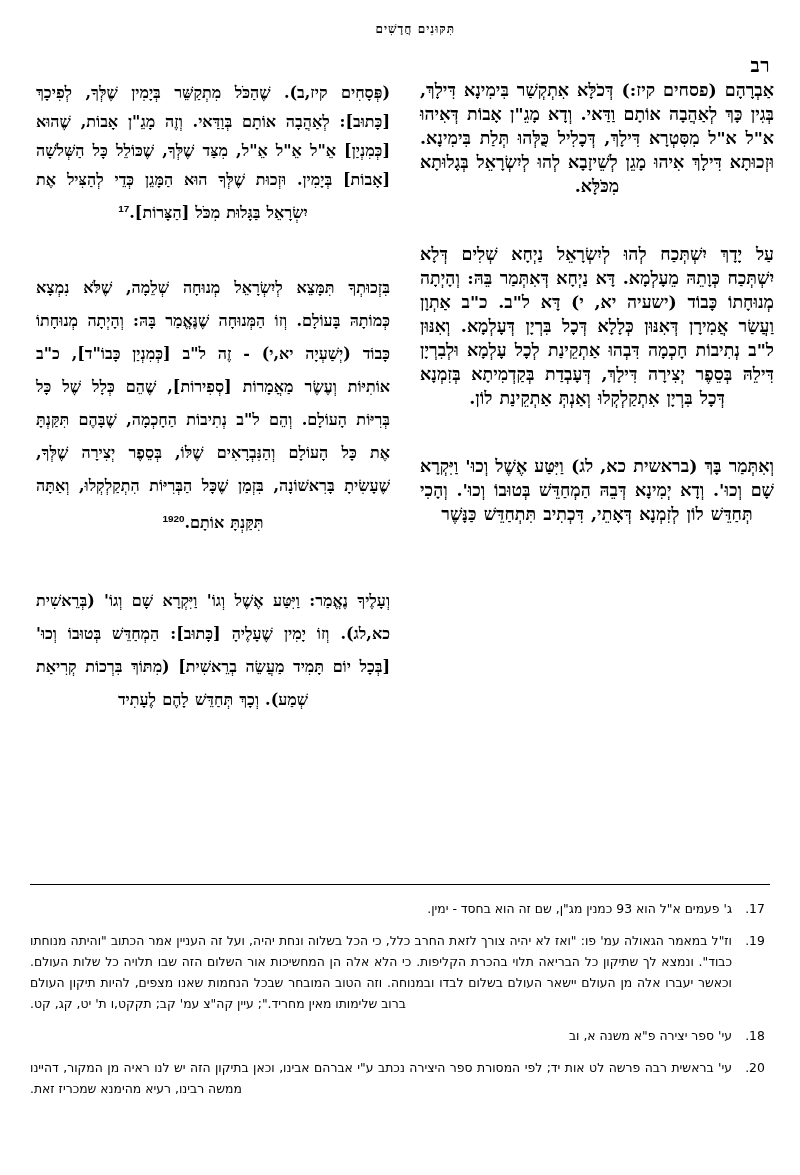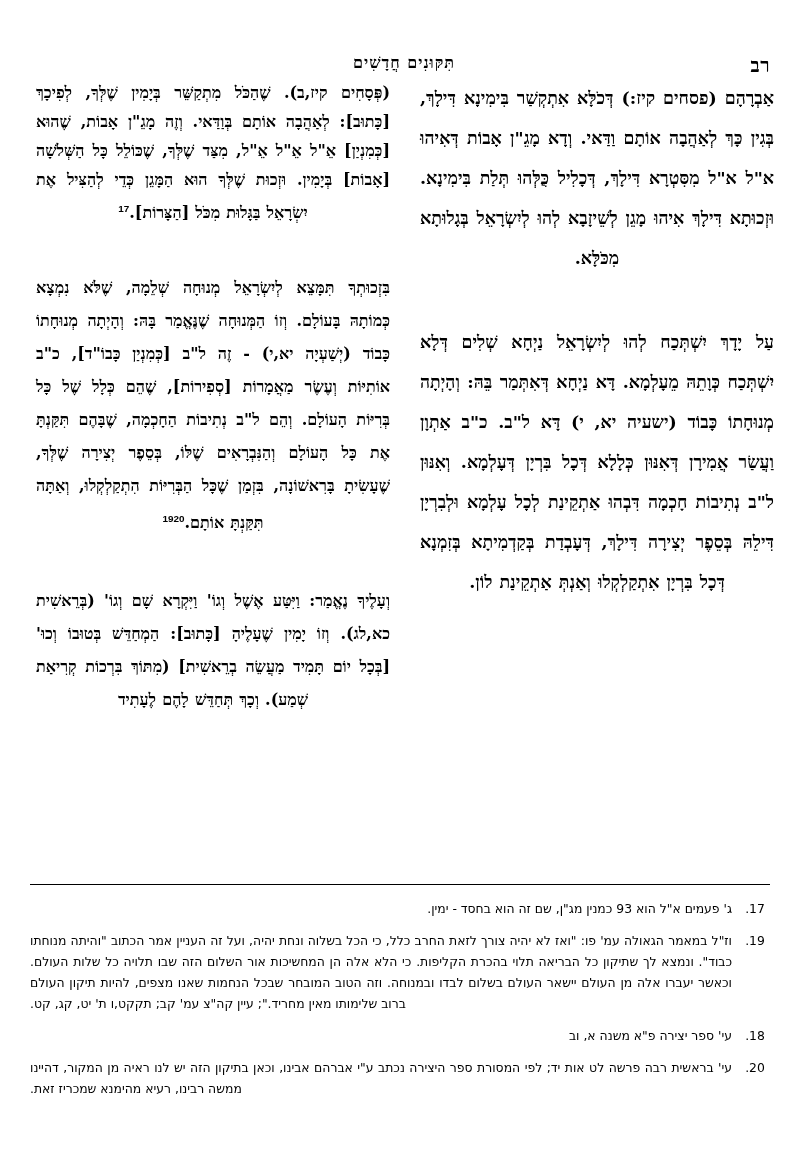--- a/index.html
+++ b/index.html
@@ -39,25 +39,24 @@
     font-size: 19px;
     font-weight: 700;
     letter-spacing: 0.5px;
     margin-top: 32px;
   }
   .runhead .book-title {
     position: absolute;
     right: 315px;
     top: 0;
     font-family: "DejaVu Serif", "Liberation Serif", serif;
-    font-size: 16px;
+    font-size: 12px;
     font-weight: 700;
     letter-spacing: 1px;
     white-space: nowrap;
-    margin-top: 31px;
   }
 
   
   .body-area {
     position: absolute;
     top: 78px;
     right: 26px;
     left: 26px;
     height: 790px;
   }
@@ -77,21 +76,21 @@
     direction: rtl;
     text-align: justify;
     text-align-last: center;
   }
   .para:last-child { margin-bottom: 0; }
 
   
   .col-source .para {
     font-family: "DejaVu Serif", "Liberation Serif", serif;
     font-size: 17.5px;
-    line-height: 40px;
+    line-height: 24px;
     font-weight: 700;
     word-spacing: 1px;
   }
   
   .col-translation .para {
     font-family: "DejaVu Serif", "Liberation Serif", serif;
     font-size: 16px;
     line-height: 33px;
     font-weight: 700;
     word-spacing: 0.5px;
@@ -156,20 +155,21 @@
     <div class="page-number">רב</div>
     <div class="book-title">תִּקּוּנִים חֲדָשִׁים</div>
   </div>
 
   <div class="body-area">
     <div class="cols">
 
       <div class="col col-source">
         <p class="para">אַבְרָהָם (פסחים קיז:) דְּכֹלָּא אִתְקְשַׁר בִּימִינָא דִּילָךְ, בְּגִין כָּךְ לְאַהֲבָה אוֹתָם וַדַּאי. וְדָא מָגֵ"ן אָבוֹת דְּאִיהוּ א"ל א"ל מִסִּטְרָא דִּילָךְ, דְּכָלִיל כֻּלְּהוּ תְּלַת בִּימִינָא. וּזְכוּתָא דִּילָךְ אִיהוּ מָגֵן לְשֵׁיזָבָא לְהוּ לְיִשְׂרָאֵל בְּגָלוּתָא מִכֹּלָּא.</p>
         <p class="para">עַל יָדָךְ יִשְׁתְּכַח לְהוּ לְיִשְׂרָאֵל נַיְחָא שְׁלִים דְּלָא יִשְׁתְּכַח כְּוָתֵהּ מֵעָלְמָא. דָּא נַיְחָא דְּאִתְּמַר בֵּהּ: וְהָיְתָה מְנוּחָתוֹ כָּבוֹד (ישעיה יא, י) דָּא ל"ב. כ"ב אַתְוָן וַעֲשַׂר אֲמִירָן דְּאִנּוּן כְּלָלָא דְּכָל בִּרְיָן דְּעָלְמָא. וְאִנּוּן ל"ב נְתִיבוֹת חָכְמָה דִּבְהוּ אַתְקֵינַת לְכָל עָלְמָא וּלְבִרְיָן דִּילֵהּ בְּסֵפֶר יְצִירָה דִּילָךְ, דְּעָבְדַת בְּקַדְמִיתָא בְּזִמְנָא דְּכָל בִּרְיָן אִתְקַלְקְלוּ וְאַנְתְּ אַתְקֵינַת לוֹן.</p>
+        <p class="para">וְאִתְּמַר בָּךְ (בראשית כא, לג) וַיִּטַּע אֶשֶׁל וְכוּ' וַיִּקְרָא שָׁם וְכוּ'. וְדָא יְמִינָא דְּבֵהּ הַמְחַדֵּשׁ בְּטוּבוֹ וְכוּ'. וְהָכִי תְּחַדֵּשׁ לוֹן לְזִמְנָא דְּאָתֵי, דִּכְתִיב תִּתְחַדֵּשׁ כַּנָּשֶׁר</p>
       </div>
 
       <div class="col col-translation">
         <p class="para p1"><span>(פְּסָחִים קיז,ב). שֶׁהַכֹּל מִתְקַשֵּׁר בְּיָמִין שֶׁלְּךָ, לְפִיכָךְ [כָּתוּב]: לְאַהֲבָה אוֹתָם בְּוַדַּאי. וְזֶה מָגֵ"ן אָבוֹת, שֶׁהוּא [כְּמִנְיַן] אֵ"ל אֵ"ל אֵ"ל, מִצַּד שֶׁלְּךָ, שֶׁכּוֹלֵל כָּל הַשְּׁלֹשָׁה [אָבוֹת] בְּיָמִין. וּזְכוּת שֶׁלְּךָ הוּא הַמָּגֵן כְּדֵי לְהַצִּיל אֶת יִשְׂרָאֵל בַּגָּלוּת מִכֹּל [הַצָּרוֹת].</span><sup class="sup">17</sup></p>
         <p class="para"><span>בִּזְכוּתְךָ תִּמָּצֵא לְיִשְׂרָאֵל מְנוּחָה שְׁלֵמָה, שֶׁלֹּא נִמְצָא כְּמוֹתָהּ בָּעוֹלָם. וְזוֹ הַמְּנוּחָה שֶׁנֶּאֱמַר בָּהּ: וְהָיְתָה מְנוּחָתוֹ כָּבוֹד (יְשַׁעְיָה יא,י) - זֶה ל"ב [כְּמִנְיַן כָּבוֹ"ד], כ"ב אוֹתִיּוֹת וְעֶשֶׂר מַאֲמָרוֹת [סְפִירוֹת], שֶׁהֵם כְּלָל שֶׁל כָּל בְּרִיּוֹת הָעוֹלָם. וְהֵם ל"ב נְתִיבוֹת הַחָכְמָה, שֶׁבָּהֶם תִּקַּנְתָּ אֶת כָּל הָעוֹלָם וְהַנִּבְרָאִים שֶׁלּוֹ, בְּסֵפֶר יְצִירָה שֶׁלְּךָ, שֶׁעָשִׂיתָ בָּרִאשׁוֹנָה, בִּזְמַן שֶׁכָּל הַבְּרִיּוֹת הִתְקַלְקְלוּ, וְאַתָּה תִּקַּנְתָּ אוֹתָם.</span><sup class="sup">19</sup><sup class="sup">20</sup></p>
         <p class="para"><span>וְעָלֶיךָ נֶאֱמַר: וַיִּטַּע אֶשֶׁל וְגוֹ' וַיִּקְרָא שָׁם וְגוֹ' (בְּרֵאשִׁית כא,לג). וְזוֹ יָמִין שֶׁעָלֶיהָ [כָּתוּב]: הַמְחַדֵּשׁ בְּטוּבוֹ וְכוּ' [בְּכָל יוֹם תָּמִיד מַעֲשֵׂה בְרֵאשִׁית] (מִתּוֹךְ בִּרְכוֹת קְרִיאַת שְׁמַע). וְכָךְ תְּחַדֵּשׁ לָהֶם לֶעָתִיד</span></p>
       </div>
 
     </div>
   </div>

